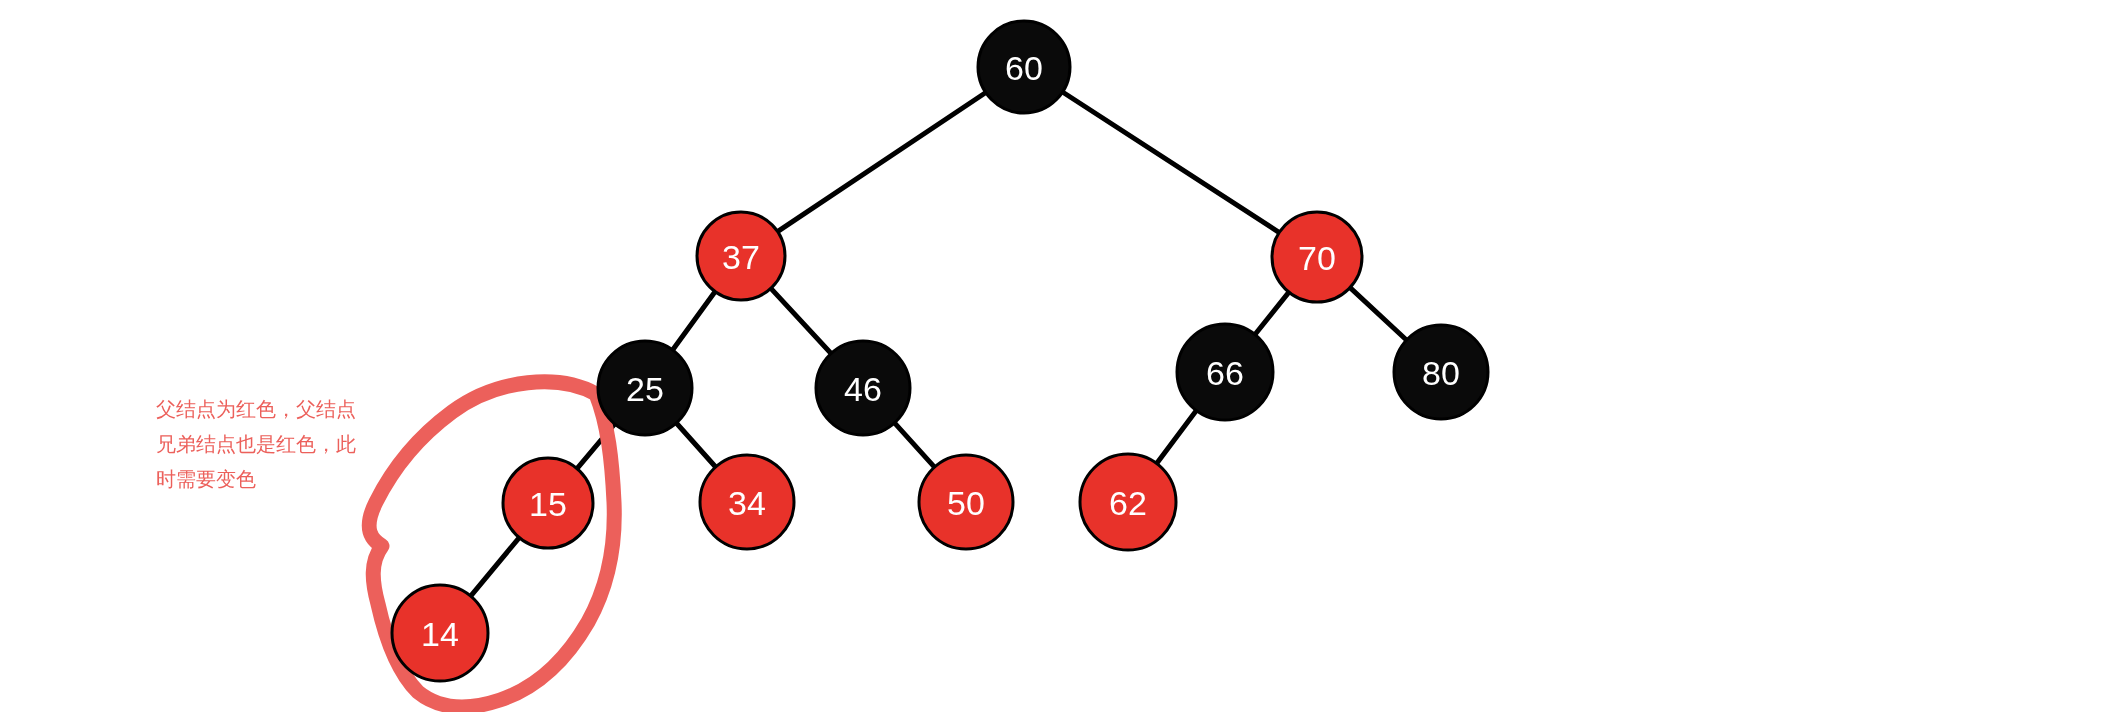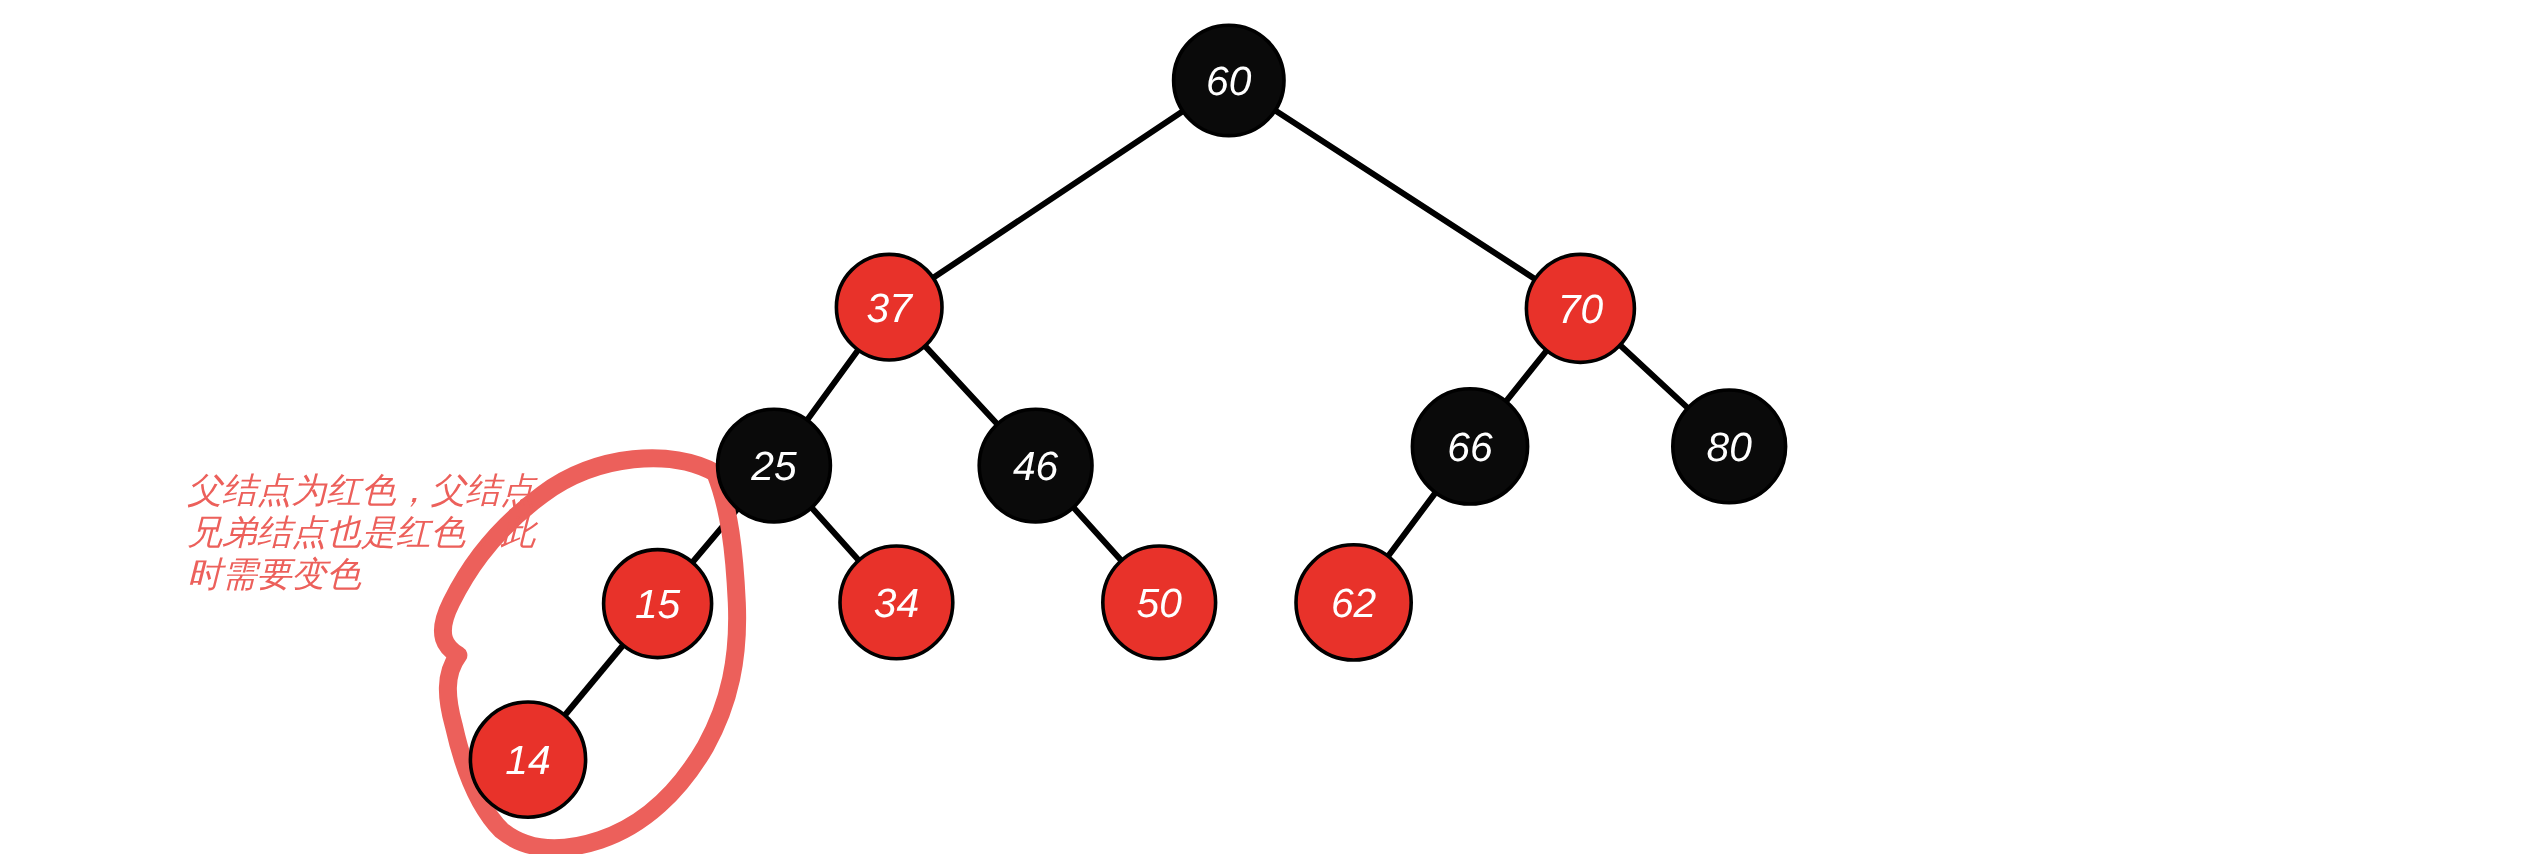--- a/index.html
+++ b/index.html
@@ -10,21 +10,20 @@
   }
   body {
     font-family: "Liberation Sans", "DejaVu Sans", sans-serif;
   }
   #canvas {
     position: relative;
     width: 2116px;
     height: 712px;
     background: #ffffff;
     overflow: hidden;
-    font-style: italic;
   }
   #tree-svg {
     position: absolute;
     left: 0;
     top: 0;
     width: 2116px;
     height: 712px;
     display: block;
   }
   .edge-line {
@@ -48,21 +47,21 @@
     fill: none;
     stroke-linecap: round;
     stroke-linejoin: round;
   }
   .annotation-text {
     position: absolute;
     left: 156px;
     top: 392px;
     width: 300px;
     font-family: "Liberation Sans", "DejaVu Sans", sans-serif;
-    font-size: 29px;
+    font-size: 20px;
     line-height: 35px;
     letter-spacing: 0px;
     white-space: pre-line;
     user-select: none;
   }
 </style>
 </head>
 <body>
 
 <div id="canvas" style="width: 2116px; height: 712px; background: rgb(255, 255, 255);">

